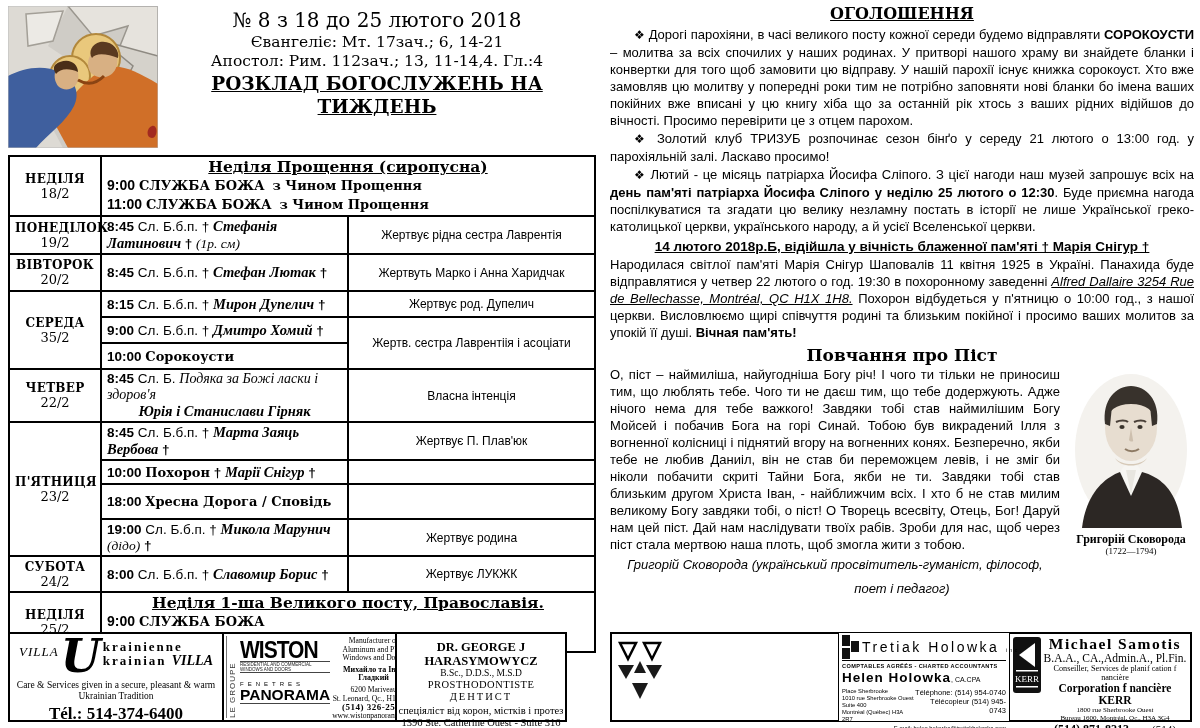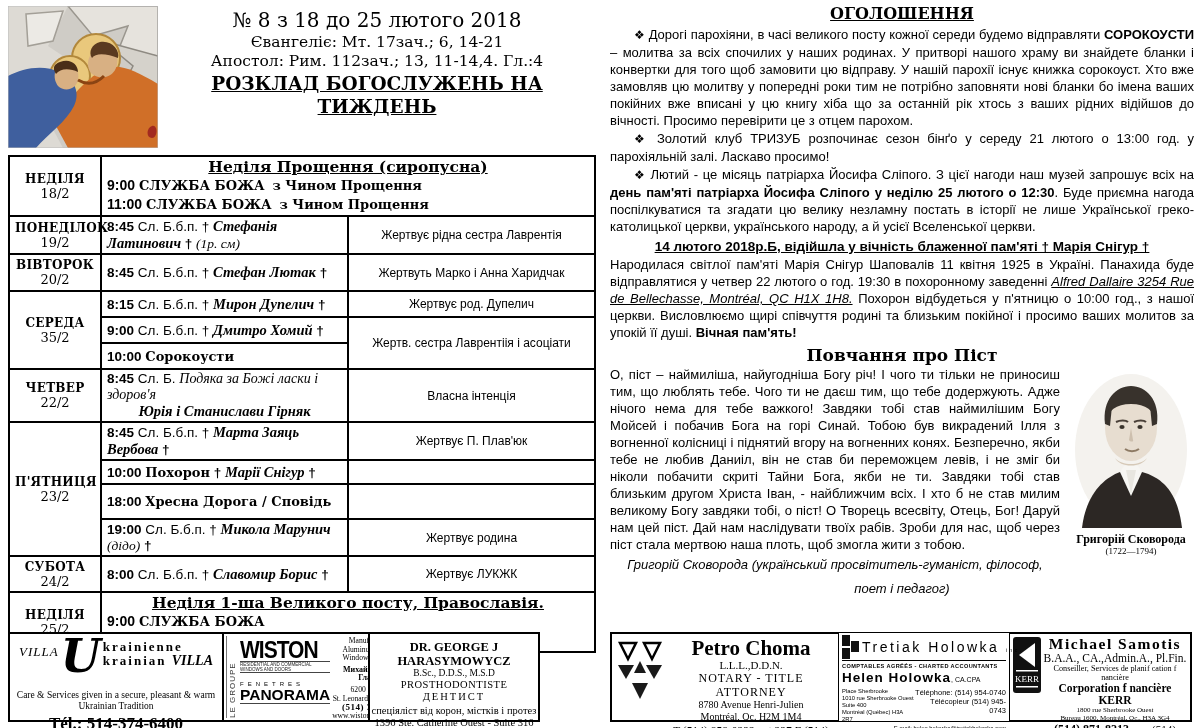--- a/index.html
+++ b/index.html
@@ -58,24 +58,24 @@
   .ad+.ad{margin-left:-2px;}
 
   .ad-villa{width:216px;padding:2px 4px;text-align:center;}
   .villa-logo{display:flex;align-items:flex-start;justify-content:center;height:44px;}
   .villa-prefix{font-family:"Liberation Serif",serif;font-style:italic;font-size:13px;margin-top:8px;letter-spacing:1px;}
   .villa-u{font-family:"DejaVu Serif",serif;font-style:italic;font-size:46px;line-height:40px;font-weight:700;margin:0 2px;}
   .villa-lines{text-align:left;margin-top:4px;}
   .villa-l1{font-family:"Liberation Serif",serif;font-weight:700;font-size:13px;letter-spacing:2px;line-height:14px;}
   .villa-l2{font-family:"Liberation Serif",serif;font-weight:700;font-size:13px;letter-spacing:2px;line-height:14px;}
   .villa-l2 i{letter-spacing:0;font-size:14px;}
-  .villa-tag{font-family:"Liberation Serif",serif;font-size:9.5px;line-height:11px;margin-top:10px;}
+  .villa-tag{font-family:"Liberation Serif",serif;font-size:9.5px;line-height:11px;margin-top:0;}
   .villa-phone{font-family:"Liberation Serif",serif;font-weight:700;font-size:17px;text-decoration:underline;margin-top:2px;}
 
-  .ad-wiston{width:148px;display:flex;padding:2px;}
+  .ad-wiston{width:175px;display:flex;padding:2px;}
   .w-vert{writing-mode:vertical-rl;transform:rotate(180deg);font-size:8px;letter-spacing:1px;color:#333;border-right:1px solid #777;padding:0 1px;}
   .w-logo{width:92px;padding:4px 2px 0 2px;}
   .w-name{font-family:"Liberation Sans",sans-serif;font-weight:900;font-size:21px;letter-spacing:-1px;line-height:20px;transform:scaleY(1.15);}
   .w-sub{font-size:4.5px;line-height:5px;color:#222;border-top:1px solid #444;border-bottom:1px solid #444;margin:1px 0;}
   .w-fen{font-size:6px;letter-spacing:4px;margin-top:8px;}
   .w-pan{font-family:"Liberation Sans",sans-serif;font-weight:900;font-size:15.5px;letter-spacing:0;line-height:15px;}
   .w-pan-sub{font-size:4.5px;letter-spacing:2px;border-top:1px solid #444;margin-top:1px;}
   .w-info{flex:1;text-align:center;font-family:"Liberation Serif",serif;font-size:7.6px;line-height:8.6px;padding-top:1px;}
   .w-names{font-weight:700;font-size:8px;margin:3px 0;}
   .w-phone{font-weight:700;font-size:9px;letter-spacing:.5px;}
@@ -412,28 +412,20 @@
       <div class="c-logo">
         <svg width="48" height="70" viewBox="0 0 48 70">
           <polygon points="4,4 20,4 12,20" fill="none" stroke="#000" stroke-width="2.5"></polygon>
           <polygon points="28,4 44,4 36,20" fill="none" stroke="#000" stroke-width="2.5"></polygon>
           <polygon points="2,26 18,26 10,40" fill="#1a1a1a"></polygon>
           <polygon points="30,26 46,26 38,40" fill="#1a1a1a"></polygon>
           <polygon points="16,44 32,44 24,60" fill="#1a1a1a"></polygon>
           <polygon points="24,22 30,34 18,34" fill="#1a1a1a"></polygon>
         </svg>
       </div>
-      <div class="c-main">
-        <div class="c-name">Petro Choma</div>
-        <div class="c-deg">L.L.L.,D.D.N.</div>
-        <div class="c-title">NOTARY - TITLE ATTORNEY</div>
-        <div class="c-a">8780 Avenue Henri-Julien</div>
-        <div class="c-a">Montréal, Qc. H2M 1M4</div>
-        <div class="c-ph">T (514) 858-0222 ext 227    F (514) 858-0333</div>
-      </div>
     </div>
 
     <div class="ad ad-tretiak">
       <div class="tr-toprow">
         <div class="tr-sq">
           <svg width="17" height="24" viewBox="0 0 17 24">
             <rect x="0" y="0" width="8" height="11" fill="#111"></rect>
             <rect x="9" y="6" width="8" height="11" fill="#111"></rect>
             <rect x="0" y="13" width="8" height="11" fill="#111"></rect>
           </svg>

